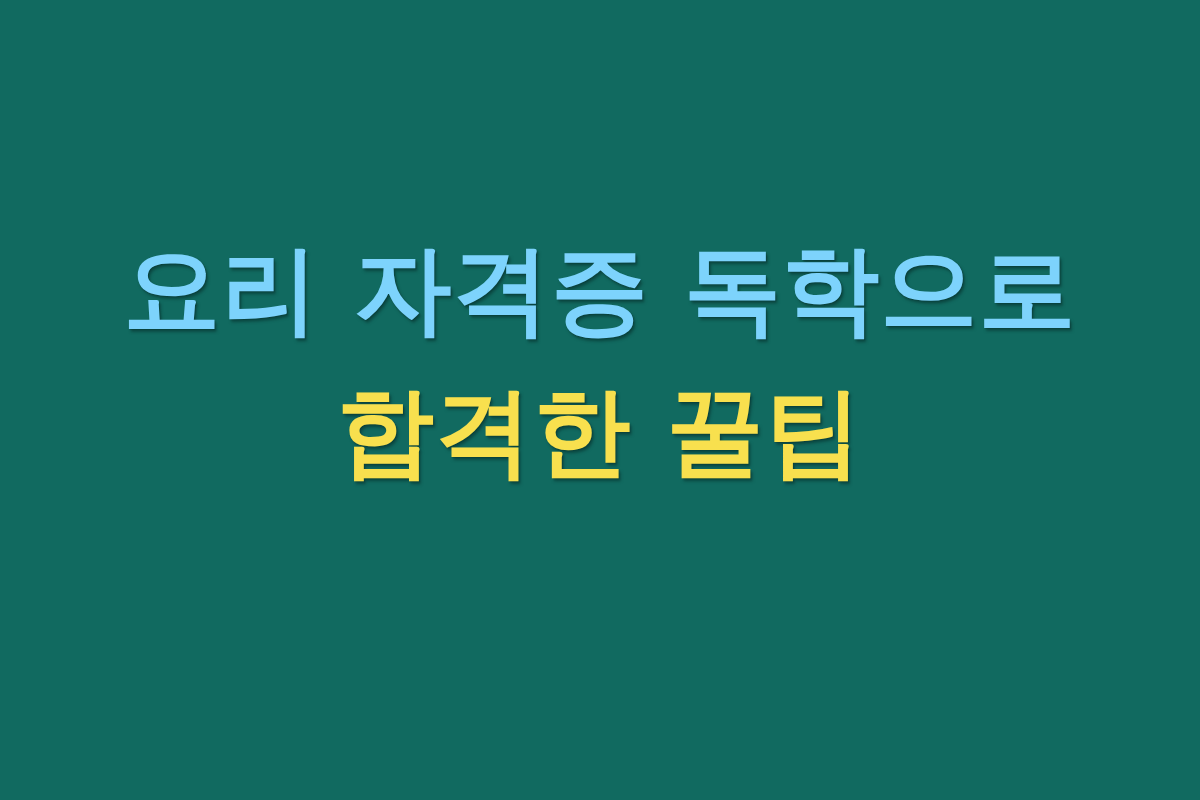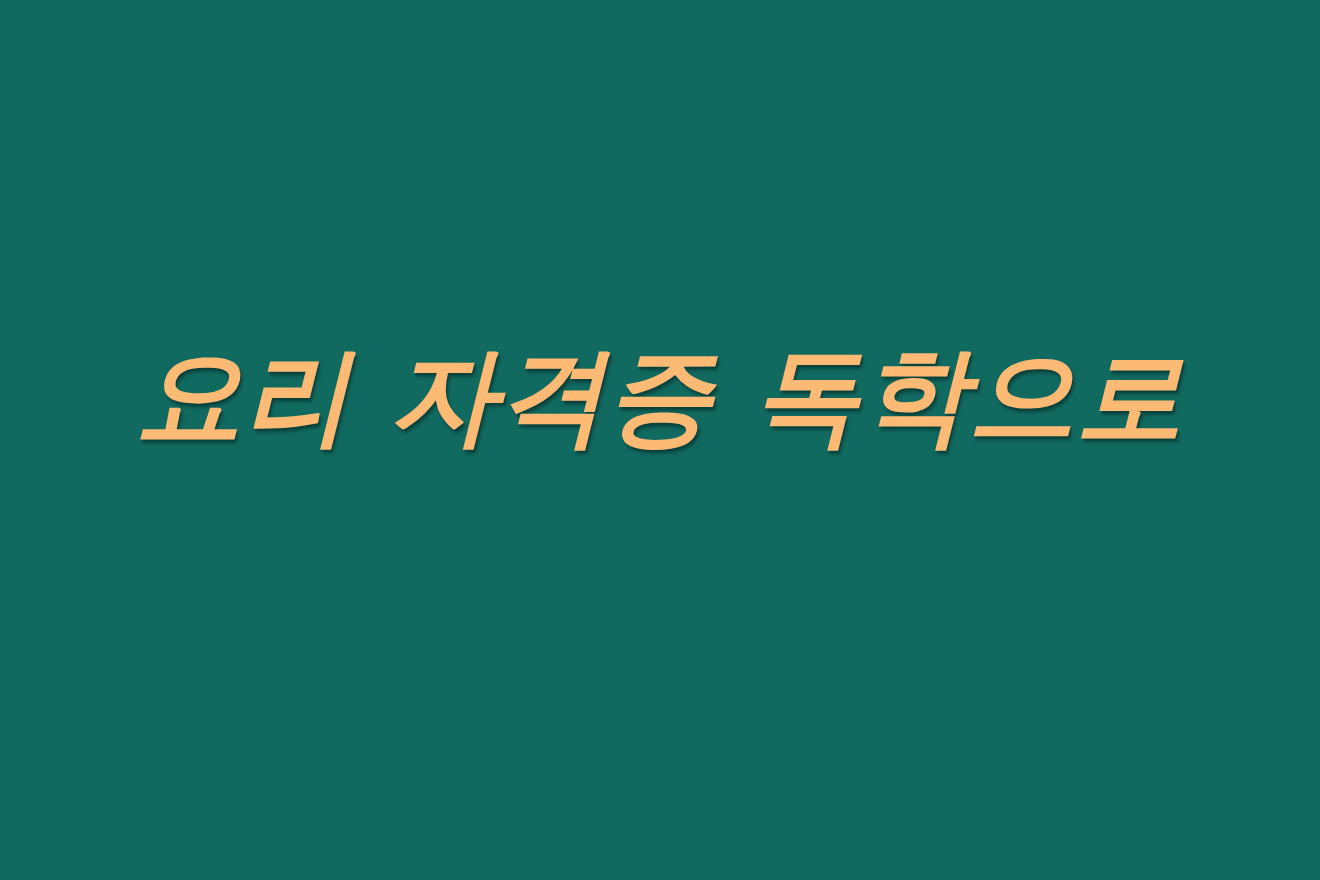--- a/index.html
+++ b/index.html
@@ -63,18 +63,19 @@
     font-size: 97px;
   }
 </style>
 </head>
 <body>
 
 <div id="banner" style="background: rgb(17, 106, 96);">
 
   <div id="headline">
 
-    <span class="headline-line headline-line-1" style="color: #fdba74; font-style: italic;">요리 자격증 독학으로</span>
+    <span class="headline-line headline-line-1" style="color: #7dd3fc;">요리 자격증 독학으로</span>
 
+    <span class="headline-line headline-line-2" style="color: rgb(248, 224, 78);">합격한 꿀팁</span>
 
   </div>
 
 </div>
 
 </body></html>

